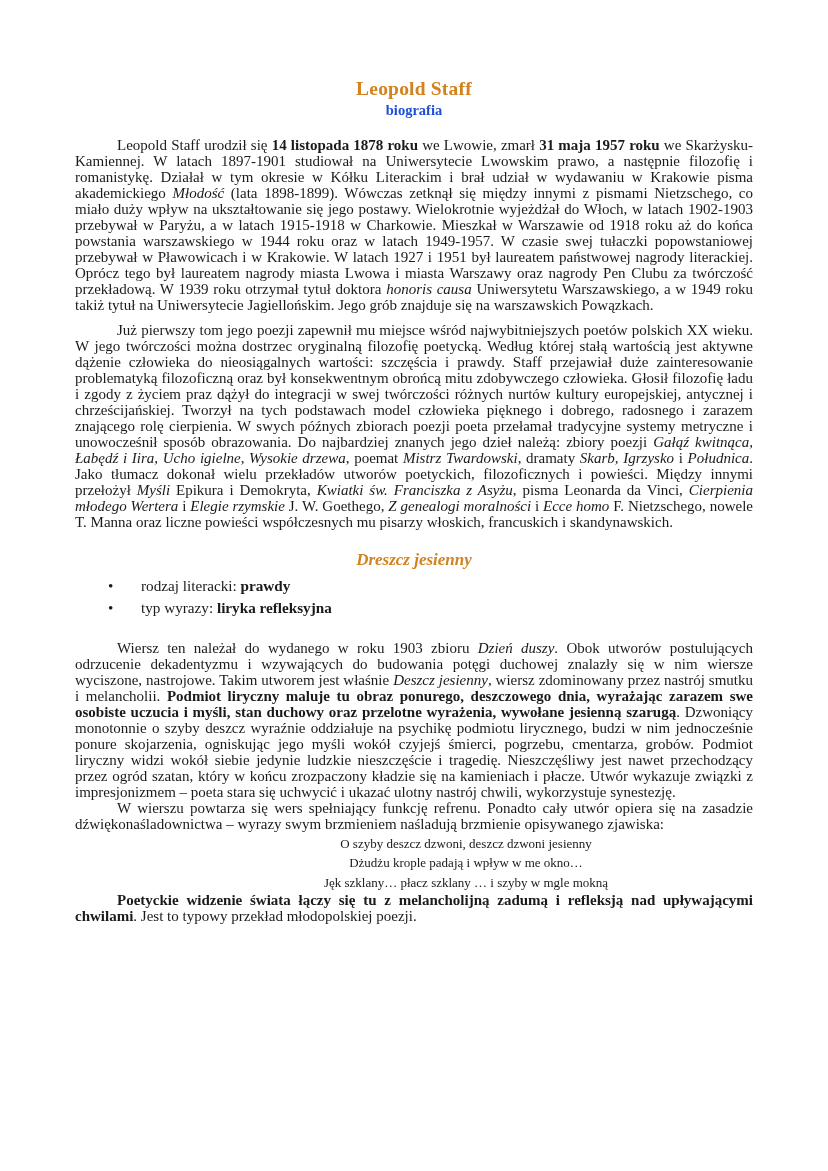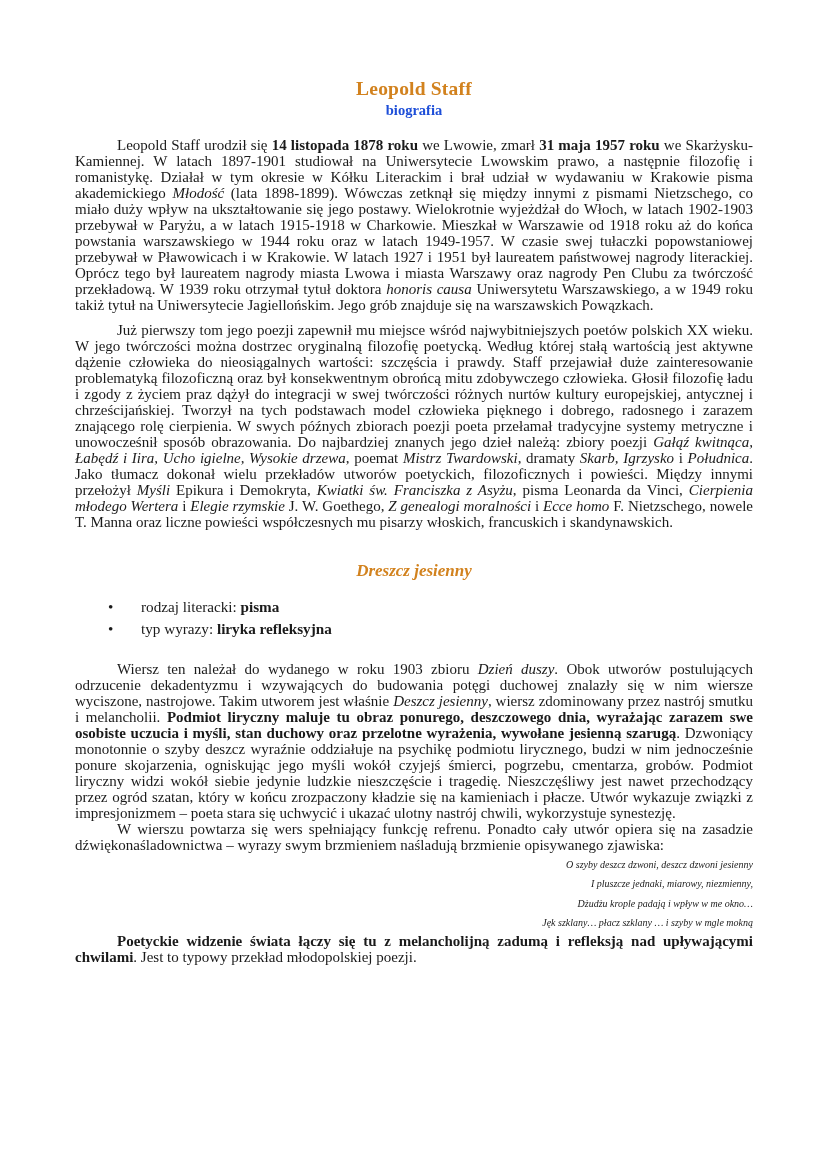--- a/index.html
+++ b/index.html
@@ -47,21 +47,21 @@
     margin: 0 0 18px 0;
     line-height: 1.15;
   }
   h2.section-title {
     font-family: "Liberation Serif", "DejaVu Serif", serif;
     font-size: 17px;
     font-weight: bold;
     font-style: italic;
     color: #d2821e;
     text-align: center;
-    margin: 16px;
+    margin: 5px;
     padding: 0;
     line-height: 1.2;
   }
 
   p.body-par {
     font-size: 15px;
     line-height: 16px;
     text-align: justify;
     text-justify: inter-word;
     margin: 0;
@@ -90,25 +90,24 @@
     top: 0;
     font-size: 15.2px;
     line-height: 19.6px;
   }
 
   .poem {
     margin: 2px 0 0 0;
     padding: 0 0 0 104px;
   }
   .poem .poem-line {
-    font-size: 10px;
-    font-style: italic;
+    font-size: 13px;
     line-height: 19.6px;
     white-space: pre-wrap;
-    text-align: right;
+    text-align: center;
   }
 
   .spacer-sm { height: 9px; }
   .spacer-md { height: 15px; }
   .spacer-lg { height: 20px; }
 </style>
 </head>
 <body>
 
 <div class="page">
@@ -121,33 +120,32 @@
 
     <div class="spacer-sm"></div>
 
     <p class="body-par"><span>Już pierwszy tom jego poezji zapewnił mu miejsce wśród najwybitniejszych poetów polskich XX wieku. W jego twórczości można dostrzec oryginalną filozofię poetycką. Według której stałą wartością jest aktywne dążenie człowieka do nieosiągalnych wartości: szczęścia i prawdy. Staff przejawiał duże zainteresowanie problematyką filozoficzną oraz był konsekwentnym obrońcą mitu zdobywczego człowieka. Głosił filozofię ładu i zgody z życiem praz dążył do integracji w swej twórczości różnych nurtów kultury europejskiej, antycznej i chrześcijańskiej. Tworzył na tych podstawach model człowieka pięknego i dobrego, radosnego i zarazem znającego rolę cierpienia. W swych późnych zbiorach poezji poeta przełamał tradycyjne systemy metryczne i unowocześnił sposób obrazowania. Do najbardziej znanych jego dzieł należą: zbiory poezji </span><i>Gałąź kwitnąca, Łabędź i Iira, Ucho igielne, Wysokie drzewa</i><span>, poemat </span><i>Mistrz Twardowski</i><span>, dramaty </span><i>Skarb, Igrzysko</i><span> i </span><i>Południca</i><span>. Jako tłumacz dokonał wielu przekładów utworów poetyckich, filozoficznych i powieści. Między innymi przełożył </span><i>Myśli</i><span> Epikura i Demokryta, </span><i>Kwiatki św. Franciszka z Asyżu</i><span>, pisma Leonarda da Vinci, </span><i>Cierpienia młodego Wertera</i><span> i </span><i>Elegie rzymskie</i><span> J. W. Goethego, </span><i>Z genealogi moralności</i><span> i </span><i>Ecce homo</i><span> F. Nietzschego, nowele T. Manna oraz liczne powieści współczesnych mu pisarzy włoskich, francuskich i skandynawskich.</span></p>
 
     <div class="spacer-md"></div>
 
     <h2 class="section-title">Dreszcz jesienny</h2>
 
     <ul class="feature-list">
-      <li><span class="bullet-dot">•</span><span>rodzaj literacki: </span><b>pisma</b></li>
+      <li><span class="bullet-dot">•</span><span>rodzaj literacki: </span><b>prawdy</b></li>
       <li><span class="bullet-dot">•</span><span>typ wyrazy: </span><b>liryka refleksyjna</b></li>
     </ul>
 
     <div class="spacer-lg"></div>
 
     <p class="body-par"><span>Wiersz ten należał do wydanego w roku 1903 zbioru </span><i>Dzień duszy</i><span>. Obok utworów postulujących odrzucenie dekadentyzmu i wzywających do budowania potęgi duchowej znalazły się w nim wiersze wyciszone, nastrojowe. Takim utworem jest właśnie </span><i>Deszcz jesienny</i><span>, wiersz zdominowany przez nastrój smutku i melancholii. </span><b>Podmiot liryczny maluje tu obraz ponurego, deszczowego dnia, wyrażając zarazem swe osobiste uczucia i myśli, stan duchowy oraz przelotne wyrażenia, wywołane jesienną szarugą</b><span>. Dzwoniący monotonnie o szyby deszcz wyraźnie oddziałuje na psychikę podmiotu lirycznego, budzi w nim jednocześnie ponure skojarzenia, ogniskując jego myśli wokół czyjejś śmierci, pogrzebu, cmentarza, grobów. Podmiot liryczny widzi wokół siebie jedynie ludzkie nieszczęście i tragedię. Nieszczęśliwy jest nawet przechodzący przez ogród szatan, który w końcu zrozpaczony kładzie się na kamieniach i płacze. Utwór wykazuje związki z impresjonizmem – poeta stara się uchwycić i ukazać ulotny nastrój chwili, wykorzystuje synestezję.</span></p>
 
     <p class="body-par"><span>W wierszu powtarza się wers spełniający funkcję refrenu. Ponadto cały  utwór opiera się na zasadzie dźwiękonaśladownictwa – wyrazy swym brzmieniem naśladują brzmienie opisywanego zjawiska:</span></p>
 
     <div class="poem">
       <div class="poem-line">O szyby deszcz dzwoni, deszcz dzwoni jesienny</div>
-      <div class="poem-line">I pluszcze jednaki, miarowy, niezmienny,</div>
       <div class="poem-line">Dżudżu krople padają i wpływ w me okno…</div>
       <div class="poem-line">Jęk szklany… płacz szklany … i szyby w mgle mokną</div>
     </div>
 
     <p class="body-par"><b>Poetyckie widzenie świata łączy się tu z melancholijną zadumą i refleksją nad upływającymi chwilami</b><span>. Jest to typowy przekład młodopolskiej poezji.</span></p>
 
   </div>
 </div>
 
 </body></html>

